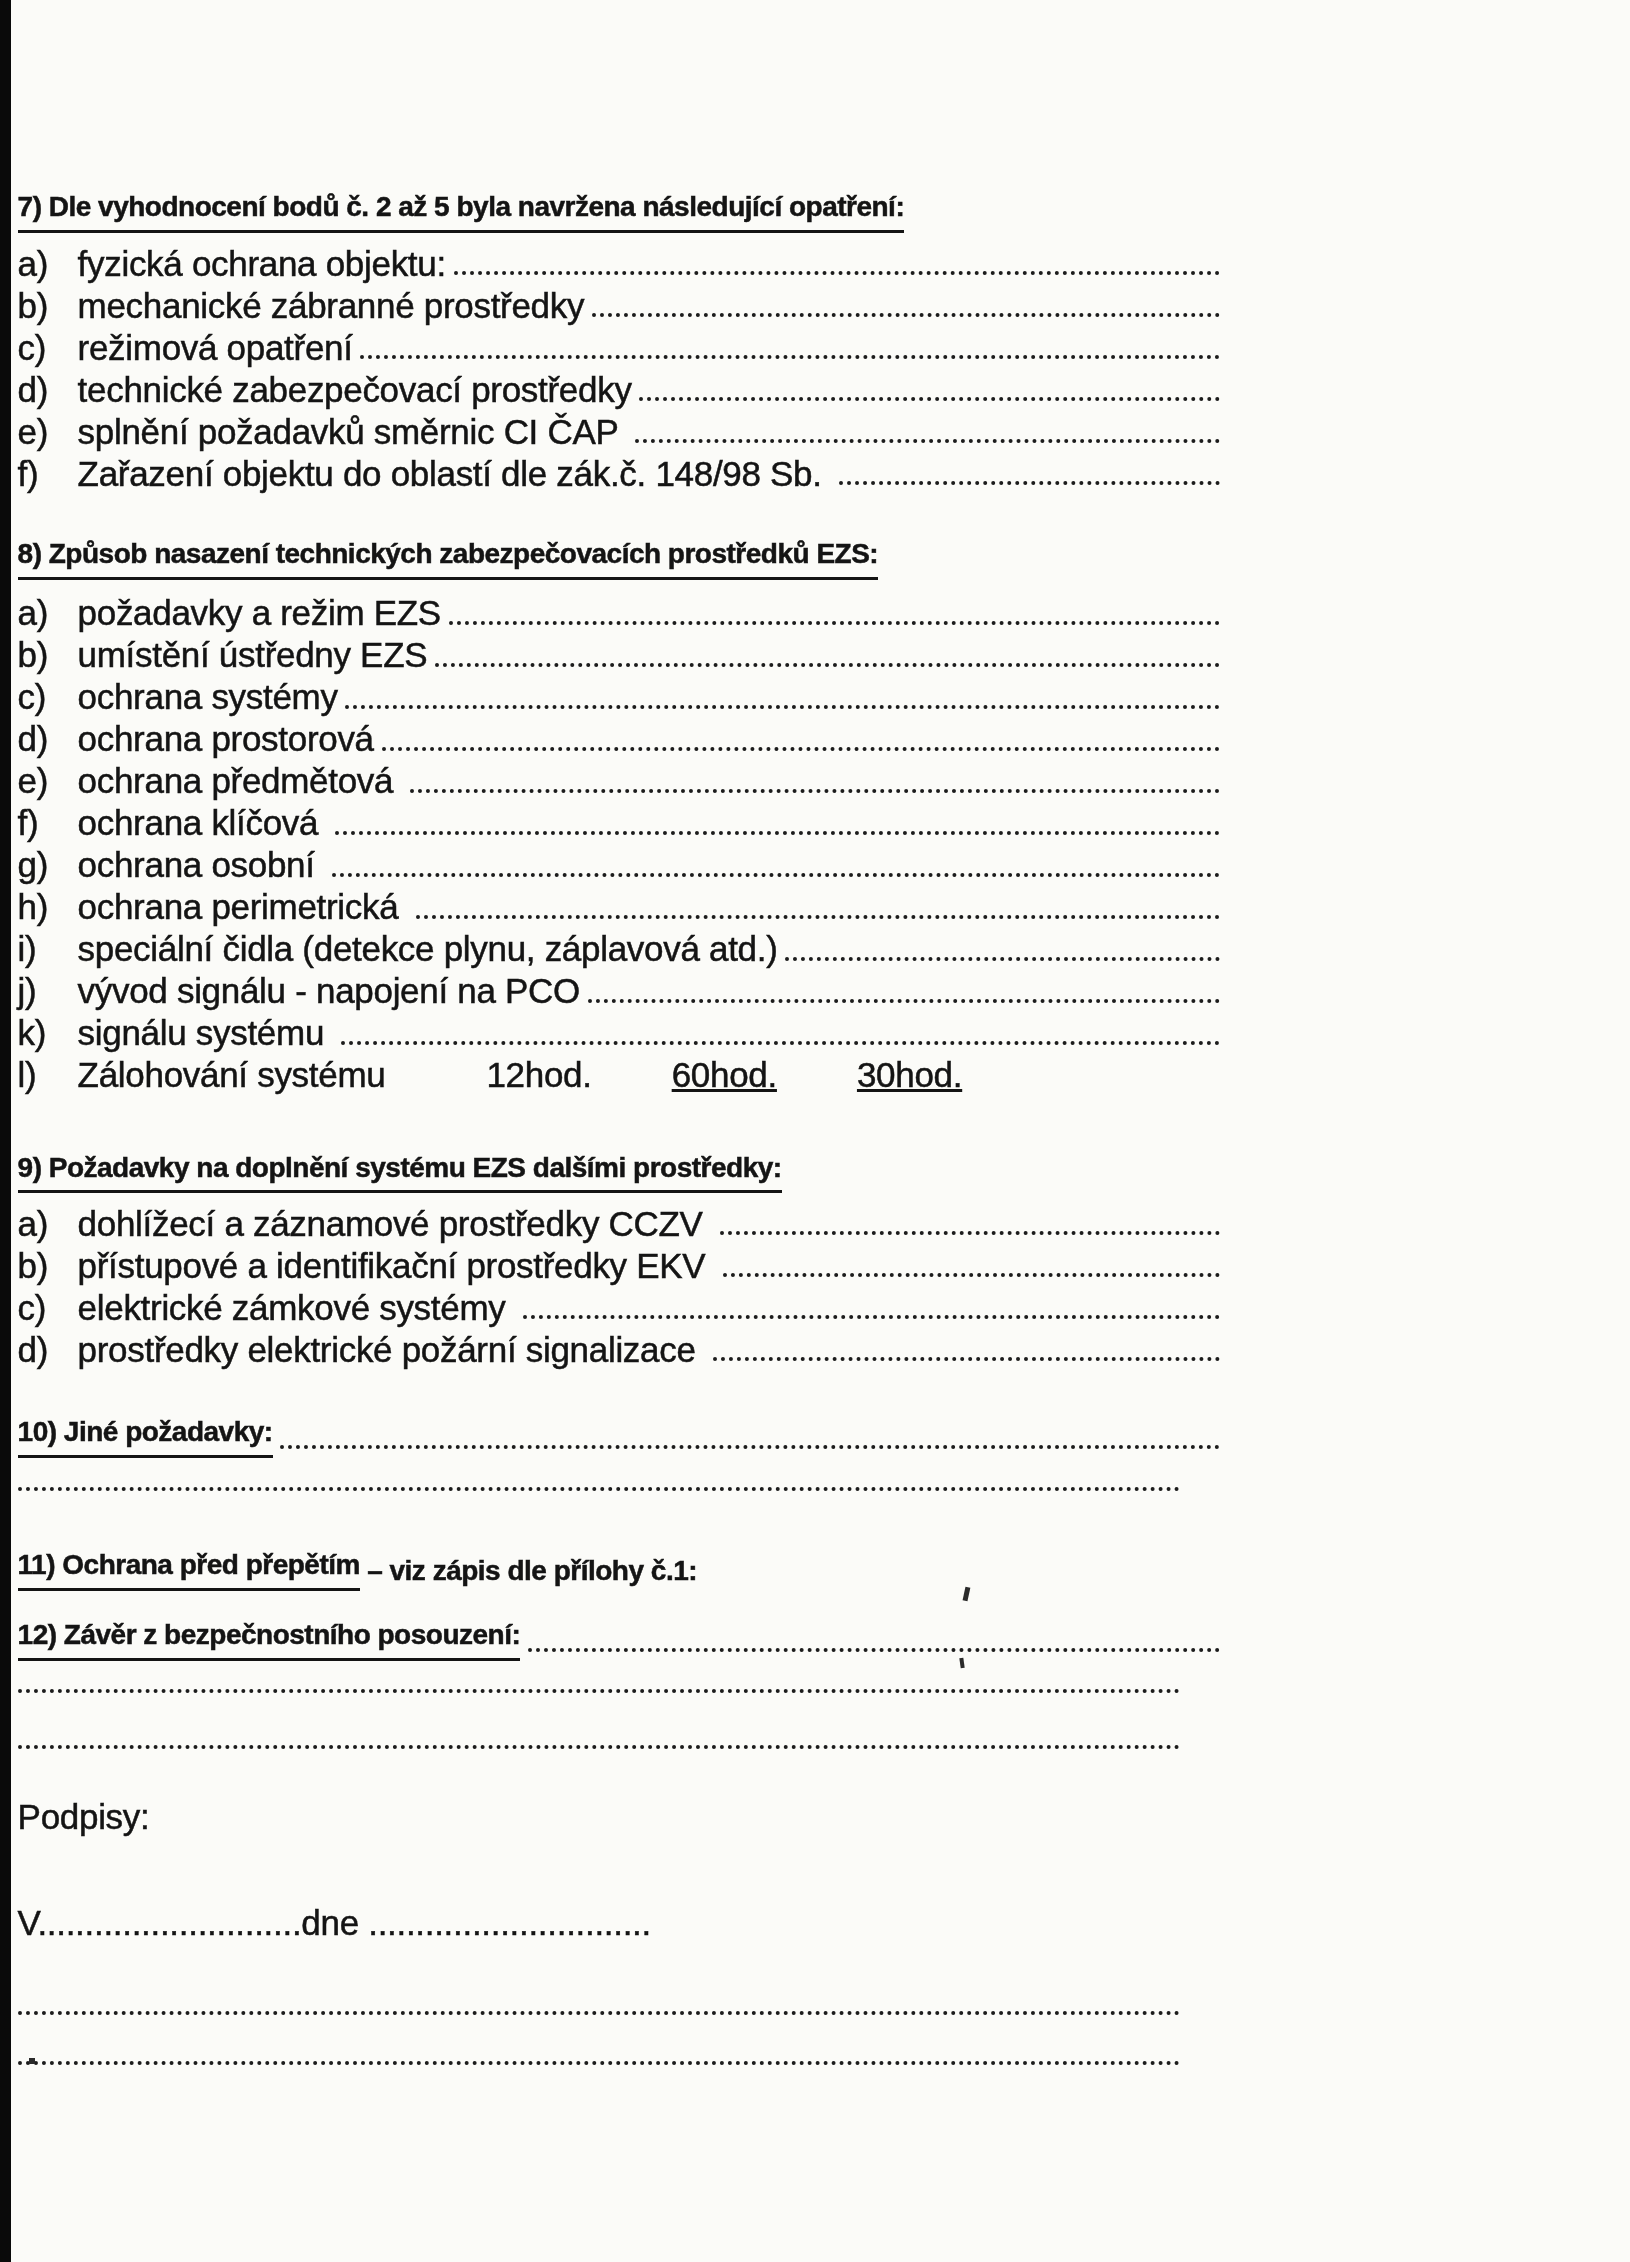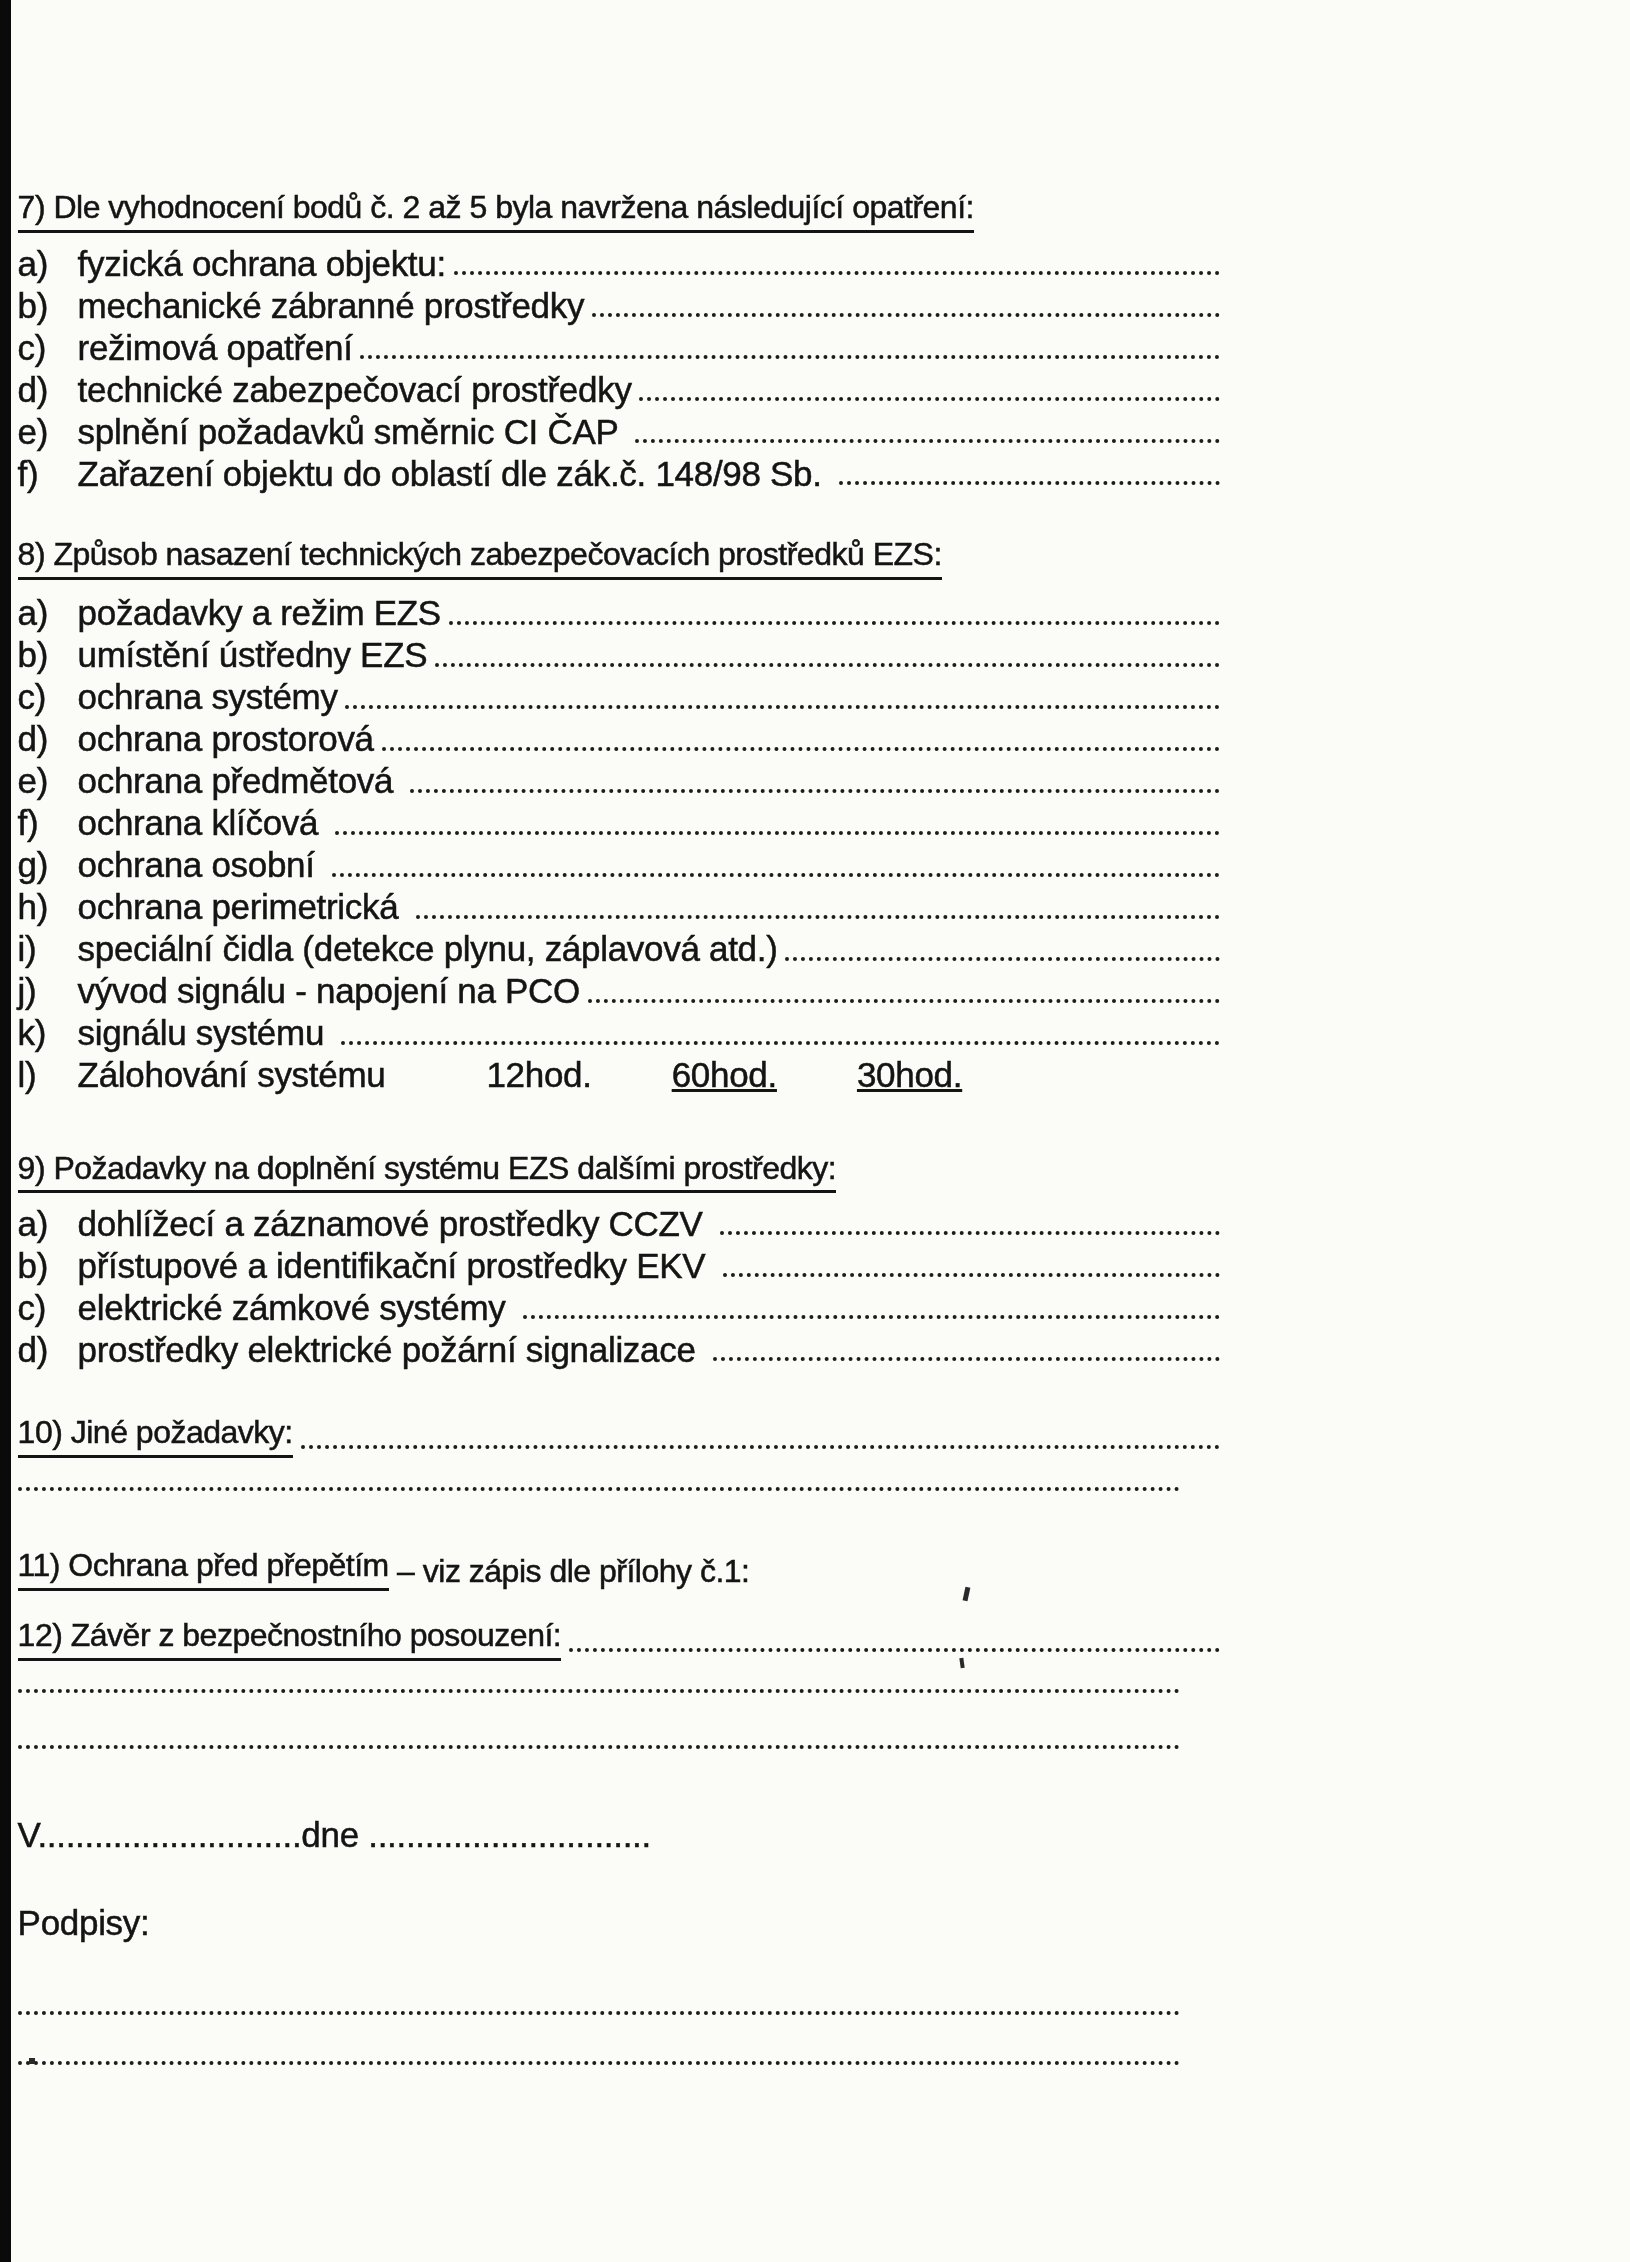--- a/index.html
+++ b/index.html
@@ -26,21 +26,21 @@
     white-space:pre;
   }
   .bullet{flex:0 0 60px;}
   .txt{flex:0 0 auto;}
   .leader{
     flex:1 1 auto;
     border-bottom:4.4px dotted #1c1c1c;
     margin:0 2px 8.8px 7.8px;
     min-width:29px;
   }
-  .heading-row{font-size:32px;letter-spacing:-0.5px;}
+  .heading-row{font-size:28px;letter-spacing:-0.5px;font-weight:bold;}
   .u{
     border-bottom:3.9px solid #141414;
     padding-bottom:2.9px;
   }
   .h-plain{flex:0 0 auto;}
   .dotline{
     width:1162px;height:15.6px;
     border-bottom:4.9px dotted #1c1c1c;
   }
   
@@ -206,25 +206,25 @@
     <span class="h-plain"> – viz zápis dle přílohy č.1:</span>
   </div>
 
   <div class="row heading-row h12">
     <span class="u">12) Závěr z bezpečnostního posouzení:</span>
     <span class="leader"></span>
   </div>
   <div class="dotline dl-12a"></div>
   <div class="dotline dl-12b"></div>
 
+  <div class="row signatures">
+    <span class="txt">Podpisy:</span>
+  </div>
   <div class="row place-date">
     <span class="txt">V............................dne ..............................</span>
-  </div>
-  <div class="row signatures">
-    <span class="txt">Podpisy:</span>
   </div>
   <div class="dotline dl-f1"></div>
   <div class="dotline dl-f2"></div>
 
 </div>
 
 <span class="speck speck-a"></span>
 <span class="speck speck-b"></span>
 <span class="speck speck-c"></span>
 

